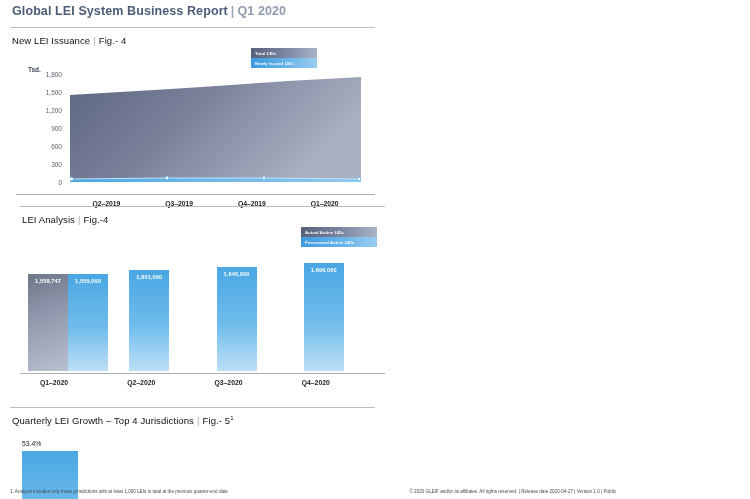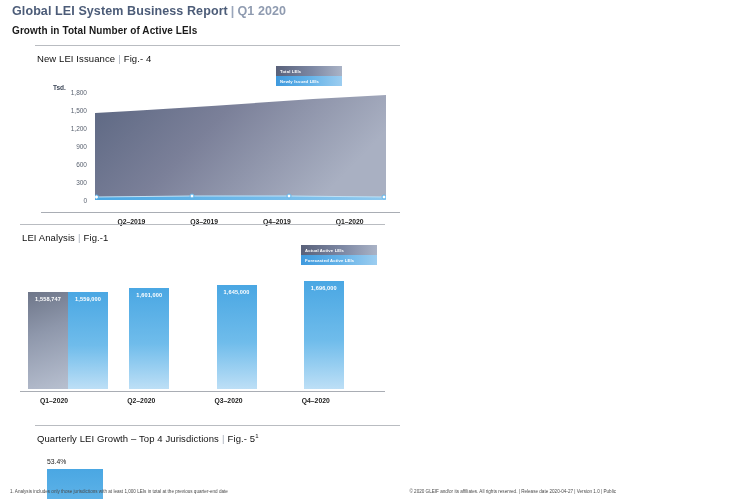--- a/index.html
+++ b/index.html
@@ -13,21 +13,21 @@
 
   
   .doc-header { padding: 4px 0 0 2px; }
   .doc-title { font-size: 12.5px; font-weight: bold; color: #4c5c78; letter-spacing: .1px; }
   .doc-title .sep { color: #9aa6bb; font-weight: bold; padding: 0 3px; }
   .doc-title .quarter { color: #8f9bb0; font-weight: bold; }
   .doc-subtitle { font-size: 10px; font-weight: bold; color: #1a1a1a; margin-top: 7px; letter-spacing: .1px; }
 
   
   .grid { position: relative; margin-top: 9px; display: flex; flex-wrap: wrap; }
-  .panel { width: 365px; position: relative; margin-left: 25px; }
+  .panel { width: 365px; position: relative; }
   .panel.right { margin-left: 10px; }
   .rule { height: 1px; background: #b9bcc1; width: 100%; }
   .panel-title { font-size: 9.5px; color: #111; margin: 7px 0 0 2px; letter-spacing: .1px; }
   .panel-title .bar { color: #a7aebb; padding: 0 3px; }
   .panel-title sup { font-size: 6px; vertical-align: super; }
 
   
   .legend { position: absolute; width: 66px; }
   .legend-row { font-size: 4.2px; color: #ffffff; padding: 2.6px 3px 2.6px 4px;
     letter-spacing: .15px; white-space: nowrap; font-weight: bold; }
@@ -71,21 +71,20 @@
 </style>
 </head>
 <body>
 
 <div class="page">
 
   <div class="doc-header">
     <div class="doc-title">
       <span>Global LEI System Business Report</span><span class="sep">|</span><span class="quarter">Q1 2020</span>
     </div>
-    <div class="doc-subtitle">Growth in Total Number of Active LEIs</div>
   </div>
 
   <div class="grid">
 
     <div class="panel">
       <div class="rule"></div>
       <div class="panel-title">
         <span>New LEI Issuance</span><span class="bar">|</span><span>Fig.- 4</span>
       </div>
 
@@ -136,21 +135,21 @@
           <span>Q3–2019</span>
           <span>Q4–2019</span>
           <span>Q1–2020</span>
         </div>
       </div>
     </div>
 
     <div class="panel right">
       <div class="rule"></div>
       <div class="panel-title">
-        <span>LEI Analysis</span><span class="bar">|</span><span>Fig.-1</span>
+        <span>LEI Analysis</span><span class="bar">|</span><span>Fig.-4</span>
       </div>
 
       <div class="fc-chart">
         <div class="legend" style="right:8px; top:2px; width:76px;">
           <div class="legend-row dark">Actual Active LEIs</div>
           <div class="legend-row light">Forecasted Active LEIs</div>
         </div>
 
         <div class="fc-plot">
           <div class="fc-group">

